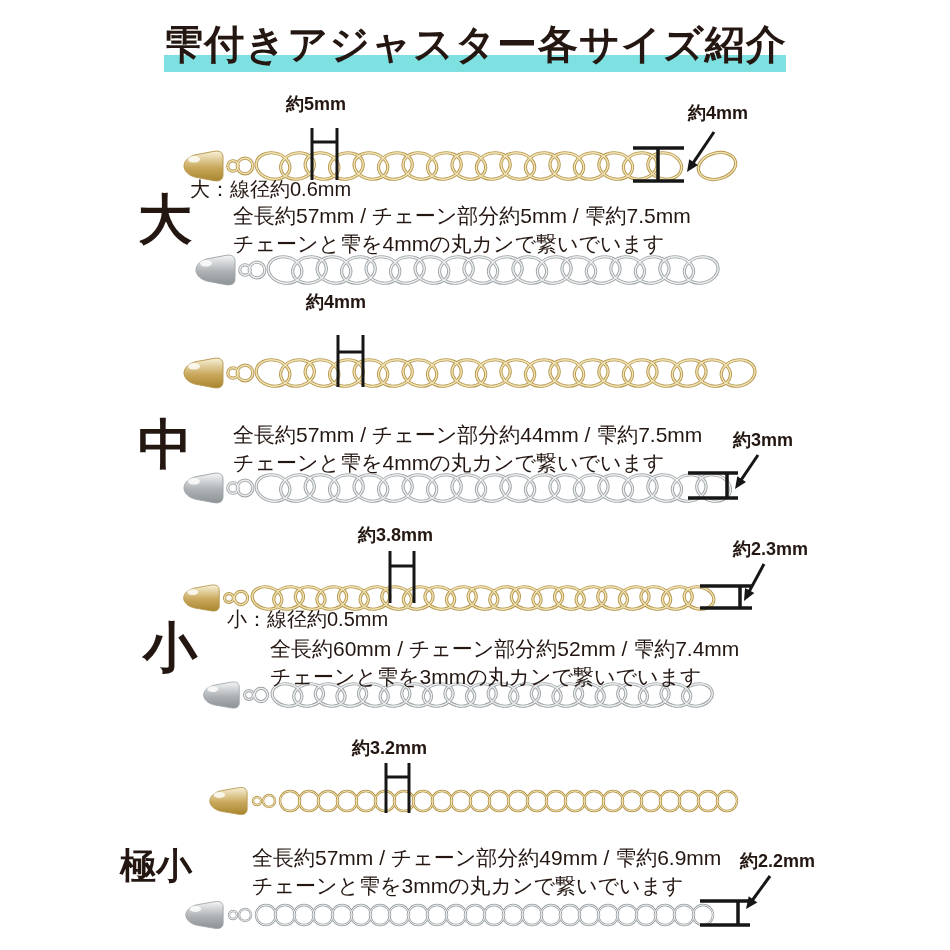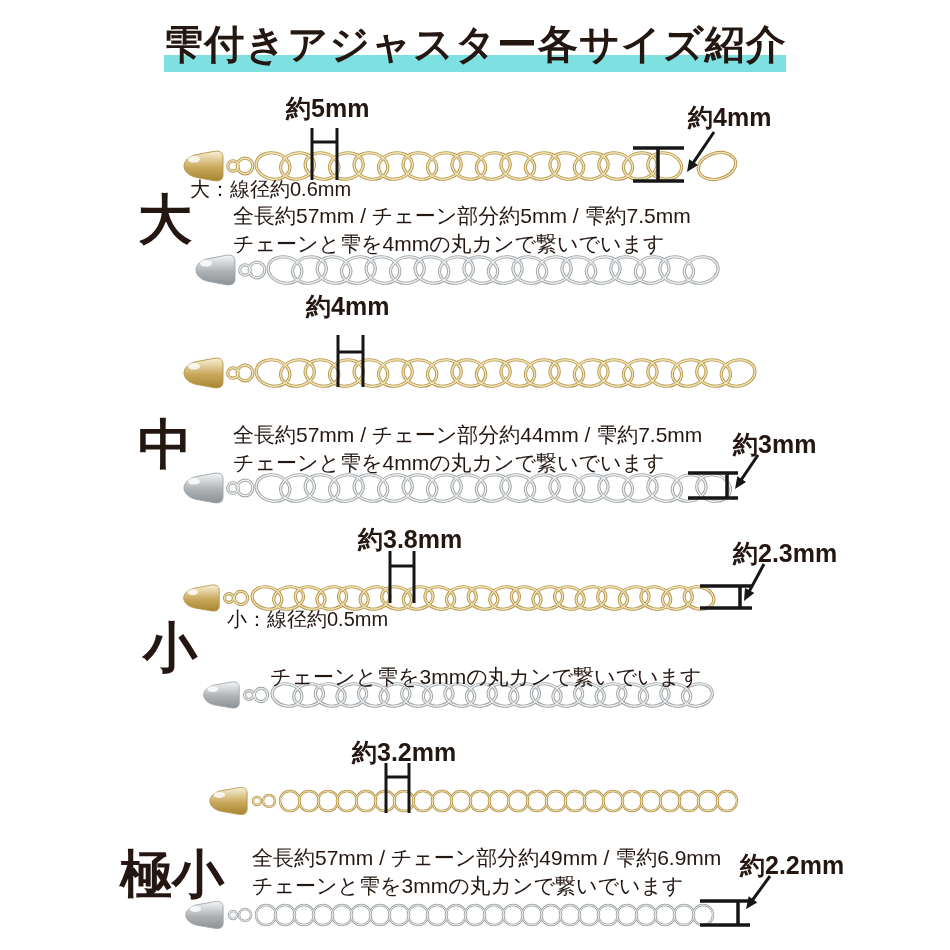--- a/index.html
+++ b/index.html
@@ -2,23 +2,23 @@
 <html><head>
 <meta charset="utf-8">
 <style>
   html,body{margin:0;padding:0;background:#ffffff;}
   .canvas{position:relative;width:950px;height:950px;margin:0 auto;background:#fff;
           font-family:"Liberation Sans",sans-serif;color:#241712;overflow:hidden;}
   .abs{position:absolute;}
   .title-bar{height:17px;}
   .title{left:0;width:100%;text-align:center;top:17px;font-size:40px;font-weight:800;
          letter-spacing:1px;z-index:2;white-space:nowrap;}
-  .measure{font-size:25px;font-weight:700;z-index:7;white-space:nowrap;}
+  .measure{font-size:18px;font-weight:700;z-index:7;white-space:nowrap;}
   .size-label{font-size:54px;font-weight:800;z-index:7;line-height:1;}
-  .size-label.xs{font-size:52px;}
+  .size-label.xs{font-size:36px;}
   .spec{font-size:21px;font-weight:500;white-space:nowrap;z-index:7;line-height:1.15;text-align:center;}
   .spec.first{font-size:20px;}
   .chain{z-index:3;}
   .marks{left:0;top:0;z-index:6;pointer-events:none;}
 </style>
 </head>
 <body>
 
 <div class="canvas" style="color: rgb(36, 23, 18);">
 
@@ -35,20 +35,21 @@
   <div class="abs measure" style="left:306px;top:290px;">約4mm</div>
   <div class="abs measure" style="left:733px;top:428px;">約3mm</div>
   <div class="abs size-label" style="left:138px;top:417px;">中</div>
   <div class="abs spec" style="left:233px;top:423px;">全長約57mm / チェーン部分約44mm / 雫約7.5mm</div>
   <div class="abs spec" style="left:233px;top:451px;">チェーンと雫を4mmの丸カンで繋いでいます</div>
 
   <div class="abs measure" style="left:358px;top:523px;">約3.8mm</div>
   <div class="abs measure" style="left:733px;top:537px;">約2.3mm</div>
   <div class="abs size-label" style="left:143px;top:620px;">小</div>
   <div class="abs spec first" style="left:227px;top:608px;">小：線径約0.5mm</div>
+  <div class="abs spec" style="left:270px;top:637px;">全長約60mm / チェーン部分約52mm / 雫約7.4mm</div>
   <div class="abs spec" style="left:270px;top:665px;">チェーンと雫を3mmの丸カンで繋いでいます</div>
 
   <div class="abs measure" style="left:352px;top:736px;">約3.2mm</div>
   <div class="abs measure" style="left:740px;top:849px;">約2.2mm</div>
   <div class="abs size-label xs" style="left:120px;top:848px;">極小</div>
   <div class="abs spec" style="left:252px;top:846px;">全長約57mm / チェーン部分約49mm / 雫約6.9mm</div>
   <div class="abs spec" style="left:252px;top:874px;">チェーンと雫を3mmの丸カンで繋いでいます</div>
 
   <div id="chain-layer">
       <div class="abs chain" style="left: 180px; top: 147px;"><svg width="558" height="38" viewBox="0 0 558 38">

